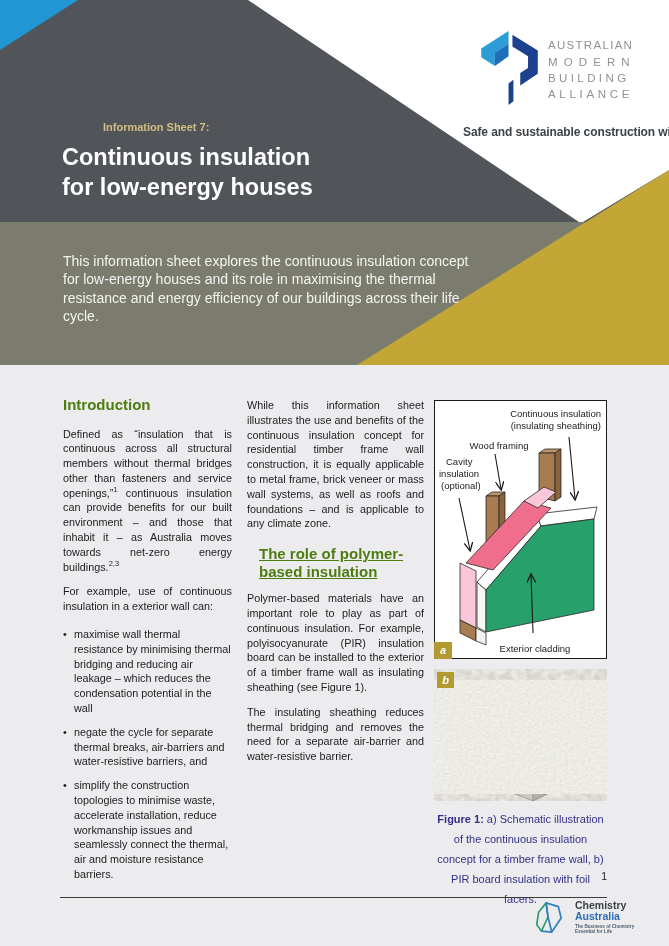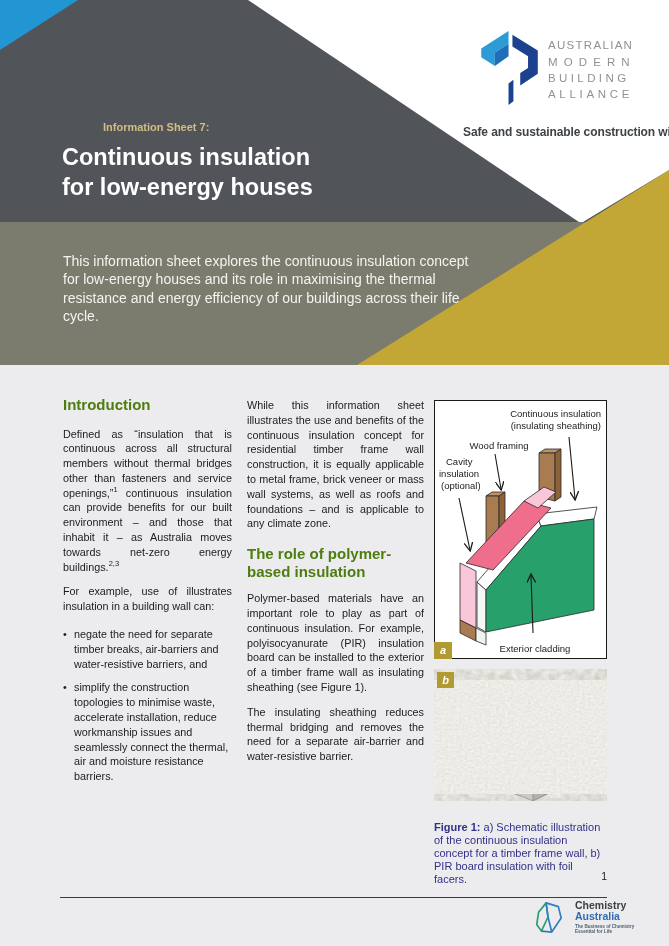--- a/index.html
+++ b/index.html
@@ -35,35 +35,35 @@
 
   
   .col { position:absolute; font-size:10.8px; line-height:14.8px; color:#1C1C1E; }
   .col p { text-align:justify; }
   .col-left { left:63px; top:396px; width:169px; }
   .col-mid  { left:247px; top:398px; width:177px; }
   .col-right{ left:434px; top:400px; width:173px; }
 
   .sec-head { font-size:15px; line-height:17.5px; font-weight:700; color:#4d7c0f; }
   .col-left .sec-head { margin-bottom:13px; }
-  .col-mid  .sec-head { margin:14px 0 11px 0; }
+  .col-mid  .sec-head { margin:14px 0 11px 12px;text-decoration:underline; }
   .col p { margin-bottom:10px; }
   .col sup { font-size:7.5px; vertical-align:super; line-height:0; }
   ul.bullets { list-style:none; margin-top:13px; }
   ul.bullets li { position:relative; padding-left:11px; margin-bottom:9px; text-align:left; }
   ul.bullets li::before { content:"\2022"; position:absolute; left:0; top:0; }
 
   
   .fig-a { position:relative; width:173px; height:259px; border:1px solid #1A1A1A; background:#FFFFFF; }
   .badge { position:absolute; background:#B29A33; color:#FFFFFF; font-style:italic; font-weight:700;
            font-size:11px; display:flex; align-items:center; justify-content:center; }
   .badge-a { left:-1px; bottom:-1px; width:18px; height:17px; }
   .badge-b { left:3px; top:3px; width:17px; height:16px; }
   .fig-b { position:relative; margin-top:10px; width:173px; height:132px; background:#B9B5AB; }
-  .caption { margin-top:20px; font-size:11px; line-height:13px; color:#32308A; text-align:left; }
+  .caption { margin-top:8px; font-size:11px; line-height:20px; color:#32308A; text-align:center; }
   .caption .cap-label { font-weight:700; }
 
   .diagram-label { font-size:9.5px; fill:#1A1A1A; font-family:"Liberation Sans", sans-serif; }
 
   
   .page-number { position:absolute; left:434px; top:870px; width:173px; text-align:right; font-size:10.5px; color:#1C1C1E; }
   .footer-rule { position:absolute; left:60px; top:897px; width:547px; border-top:1.4px solid #3C3C3C; }
   .chem-logo { position:absolute; left:532px; top:900px; display:flex; gap:11px; align-items:flex-start; }
   .chem-text .chem-1 { font-size:10.5px; font-weight:700; color:#3A4045; line-height:11px; }
   .chem-text .chem-2 { font-size:10.5px; font-weight:700; color:#2E6DB5; line-height:11px; }
@@ -105,23 +105,24 @@
     <div class="hero-title">
       <div>Continuous insulation</div>
       <div>for low-energy houses</div>
     </div>
     <div class="banner-text">This information sheet explores the continuous insulation concept for low-energy houses and its role in maximising the thermal resistance and energy efficiency of our buildings across their life cycle.</div>
   </div>
 
   <div class="col col-left">
     <div class="sec-head">Introduction</div>
     <p><span>Defined as “insulation that is continuous across all structural members without thermal bridges other than fasteners and service openings,”</span><sup>1</sup><span> continuous insulation can provide benefits for our built environment – and those that inhabit it – as Australia moves towards net-zero energy buildings.</span><sup>2,3</sup></p>
-    <p>For example, use of illustrates insulation in a building wall can:</p>
+    <p>For example, use of continuous insulation in a exterior wall can:</p>
     <ul class="bullets">
-      <li>negate the need for separate timber breaks, air-barriers and water-resistive barriers, and</li>
+      <li>maximise wall thermal resistance by minimising thermal bridging and reducing air leakage – which reduces the condensation potential in the wall</li>
+      <li>negate the cycle for separate thermal breaks, air-barriers and water-resistive barriers, and</li>
       <li>simplify the construction topologies to minimise waste, accelerate installation, reduce workmanship issues and seamlessly connect the thermal, air and moisture resistance barriers.</li>
     </ul>
   </div>
 
   <div class="col col-mid">
     <p>While this information sheet illustrates the use and benefits of the continuous insulation concept for residential timber frame wall construction, it is equally applicable to metal frame, brick veneer or mass wall systems, as well as roofs and foundations – and is applicable to any climate zone.</p>
     <div class="sec-head">The role of polymer-based insulation</div>
     <p>Polymer-based materials have an important role to play as part of continuous insulation. For example, polyisocyanurate (PIR) insulation board can be installed to the exterior of a timber frame wall as insulating sheathing (see Figure 1).</p>
     <p>The insulating sheathing reduces thermal bridging and removes the need for a separate air-barrier and water-resistive barrier.</p>
   </div>

